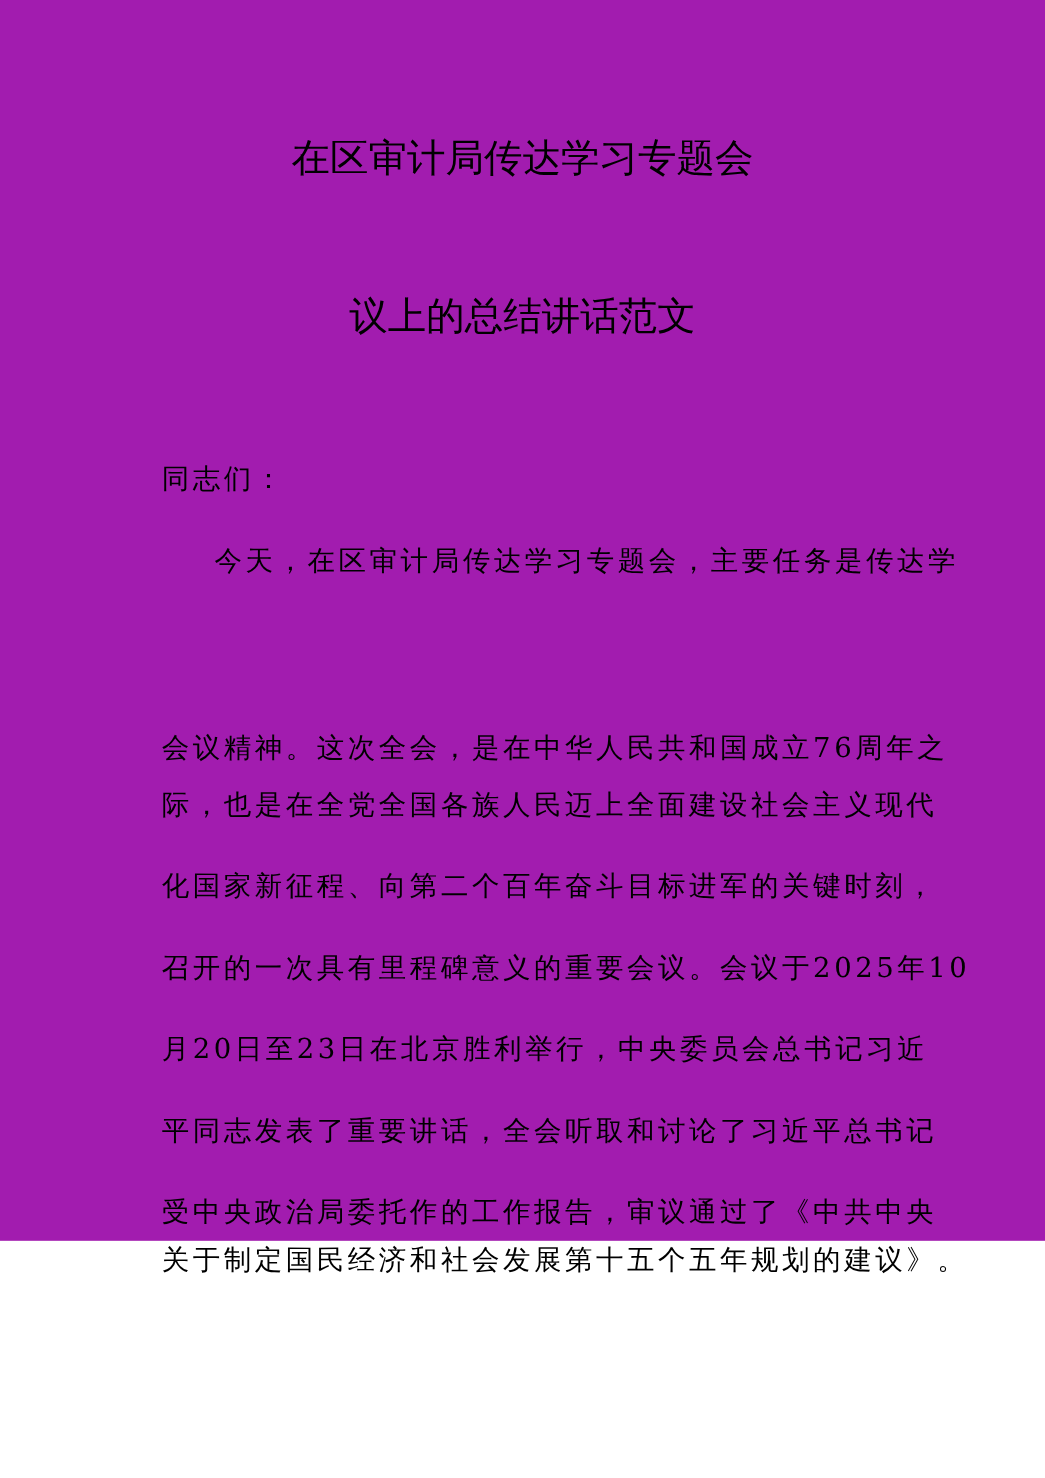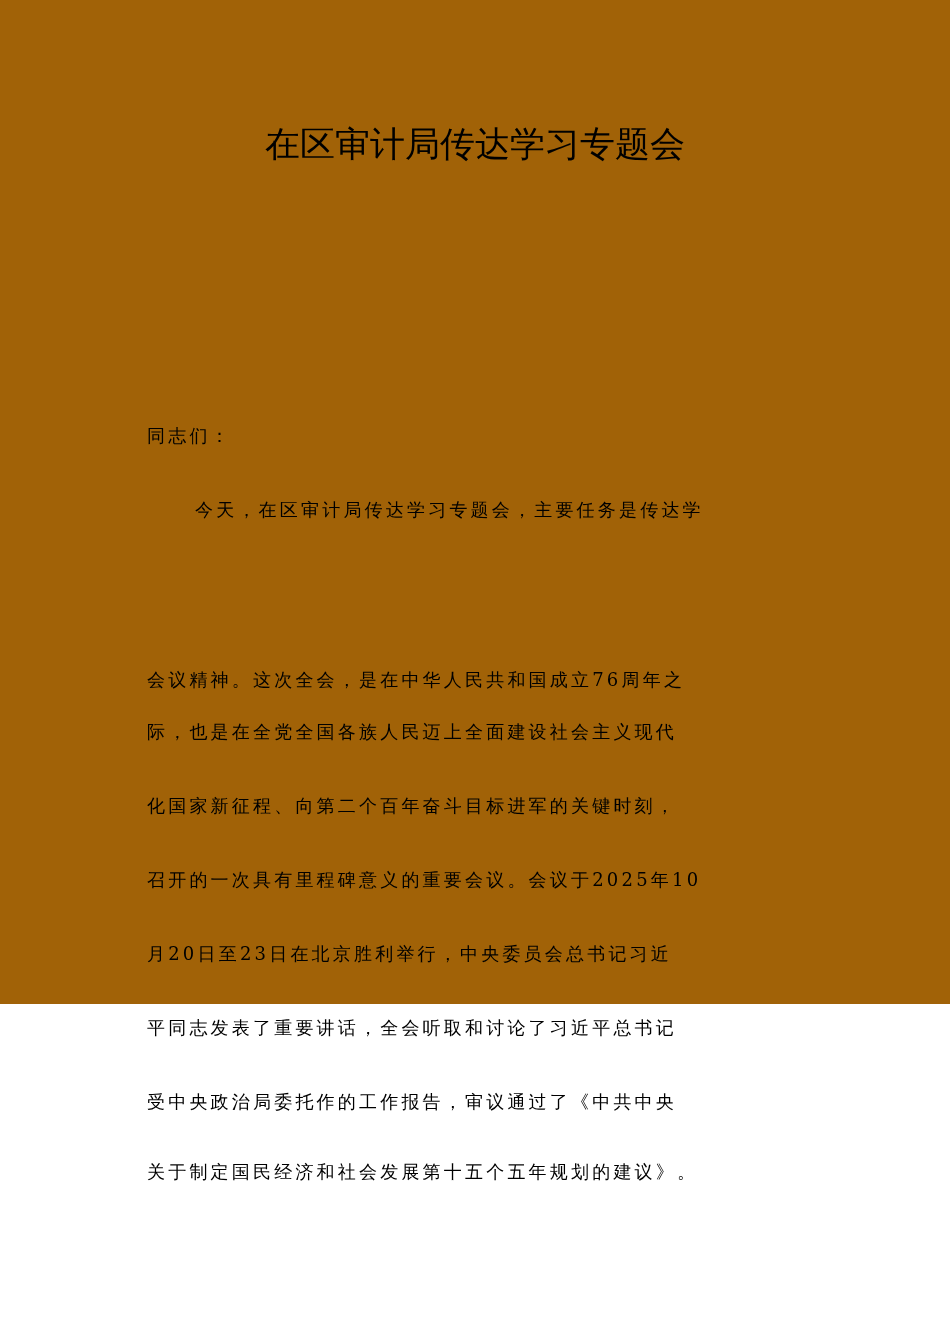--- a/index.html
+++ b/index.html
@@ -12,59 +12,60 @@
       height: 1344px;
       position: relative;
       overflow: hidden;
       color: #000000;
     }
     .page {
       position: absolute;
       left: 0;
       top: 0;
       width: 950px;
-      height: 1004px;
-      background: #a16207;
+      height: 1128px;
+      background: #a21caf;
     }
     .title-line {
       position: absolute;
       left: 0;
       width: 950px;
       text-align: center;
       font-family: "DejaVu Sans", "Liberation Sans", sans-serif;
       font-size: 35px;
       line-height: 40px;
       letter-spacing: 0px;
       color: #000000;
       white-space: nowrap;
     }
     .title-line.l1 { top: 124px; }
     .title-line.l2 { top: 268px; }
     .body-line {
       position: absolute;
       left: 147px;
       font-family: "DejaVu Serif", "Liberation Serif", serif;
-      font-size: 18px;
+      font-size: 25px;
       line-height: 30px;
       letter-spacing: 3.2px;
       color: #000000;
       white-space: nowrap;
     }
     .body-line.indent { left: 195px; }
   </style>
 </head>
 <body>
 
 <div class="page">
   <div class="title-line l1">在区审计局传达学习专题会</div>
+  <div class="title-line l2">议上的总结讲话范文</div>
 
   <div class="body-line" style="top:421px;">同志们：</div>
 
   <div class="body-line indent" style="top:495px;">今天，在区审计局传达学习专题会，主要任务是传达学</div>
   <div class="body-line" style="top:665px;text-align:center;">会议精神。这次全会，是在中华人民共和国成立76周年之</div>
   <div class="body-line" style="top:717px;text-align:right;">际，也是在全党全国各族人民迈上全面建设社会主义现代</div>
   <div class="body-line" style="top:791px;">化国家新征程、向第二个百年奋斗目标进军的关键时刻，</div>
   <div class="body-line" style="top:865px;">召开的一次具有里程碑意义的重要会议。会议于2025年10</div>
   <div class="body-line" style="top:939px;">月20日至23日在北京胜利举行，中央委员会总书记习近</div>
   <div class="body-line" style="top:1013px;">平同志发表了重要讲话，全会听取和讨论了习近平总书记</div>
   <div class="body-line" style="top:1087px;">受中央政治局委托作的工作报告，审议通过了《中共中央</div>
-  <div class="body-line" style="top:1157px;">关于制定国民经济和社会发展第十五个五年规划的建议》。</div>
+  <div class="body-line" style="top:1131px;">关于制定国民经济和社会发展第十五个五年规划的建议》。</div>
 </div>
 
 </body></html>

